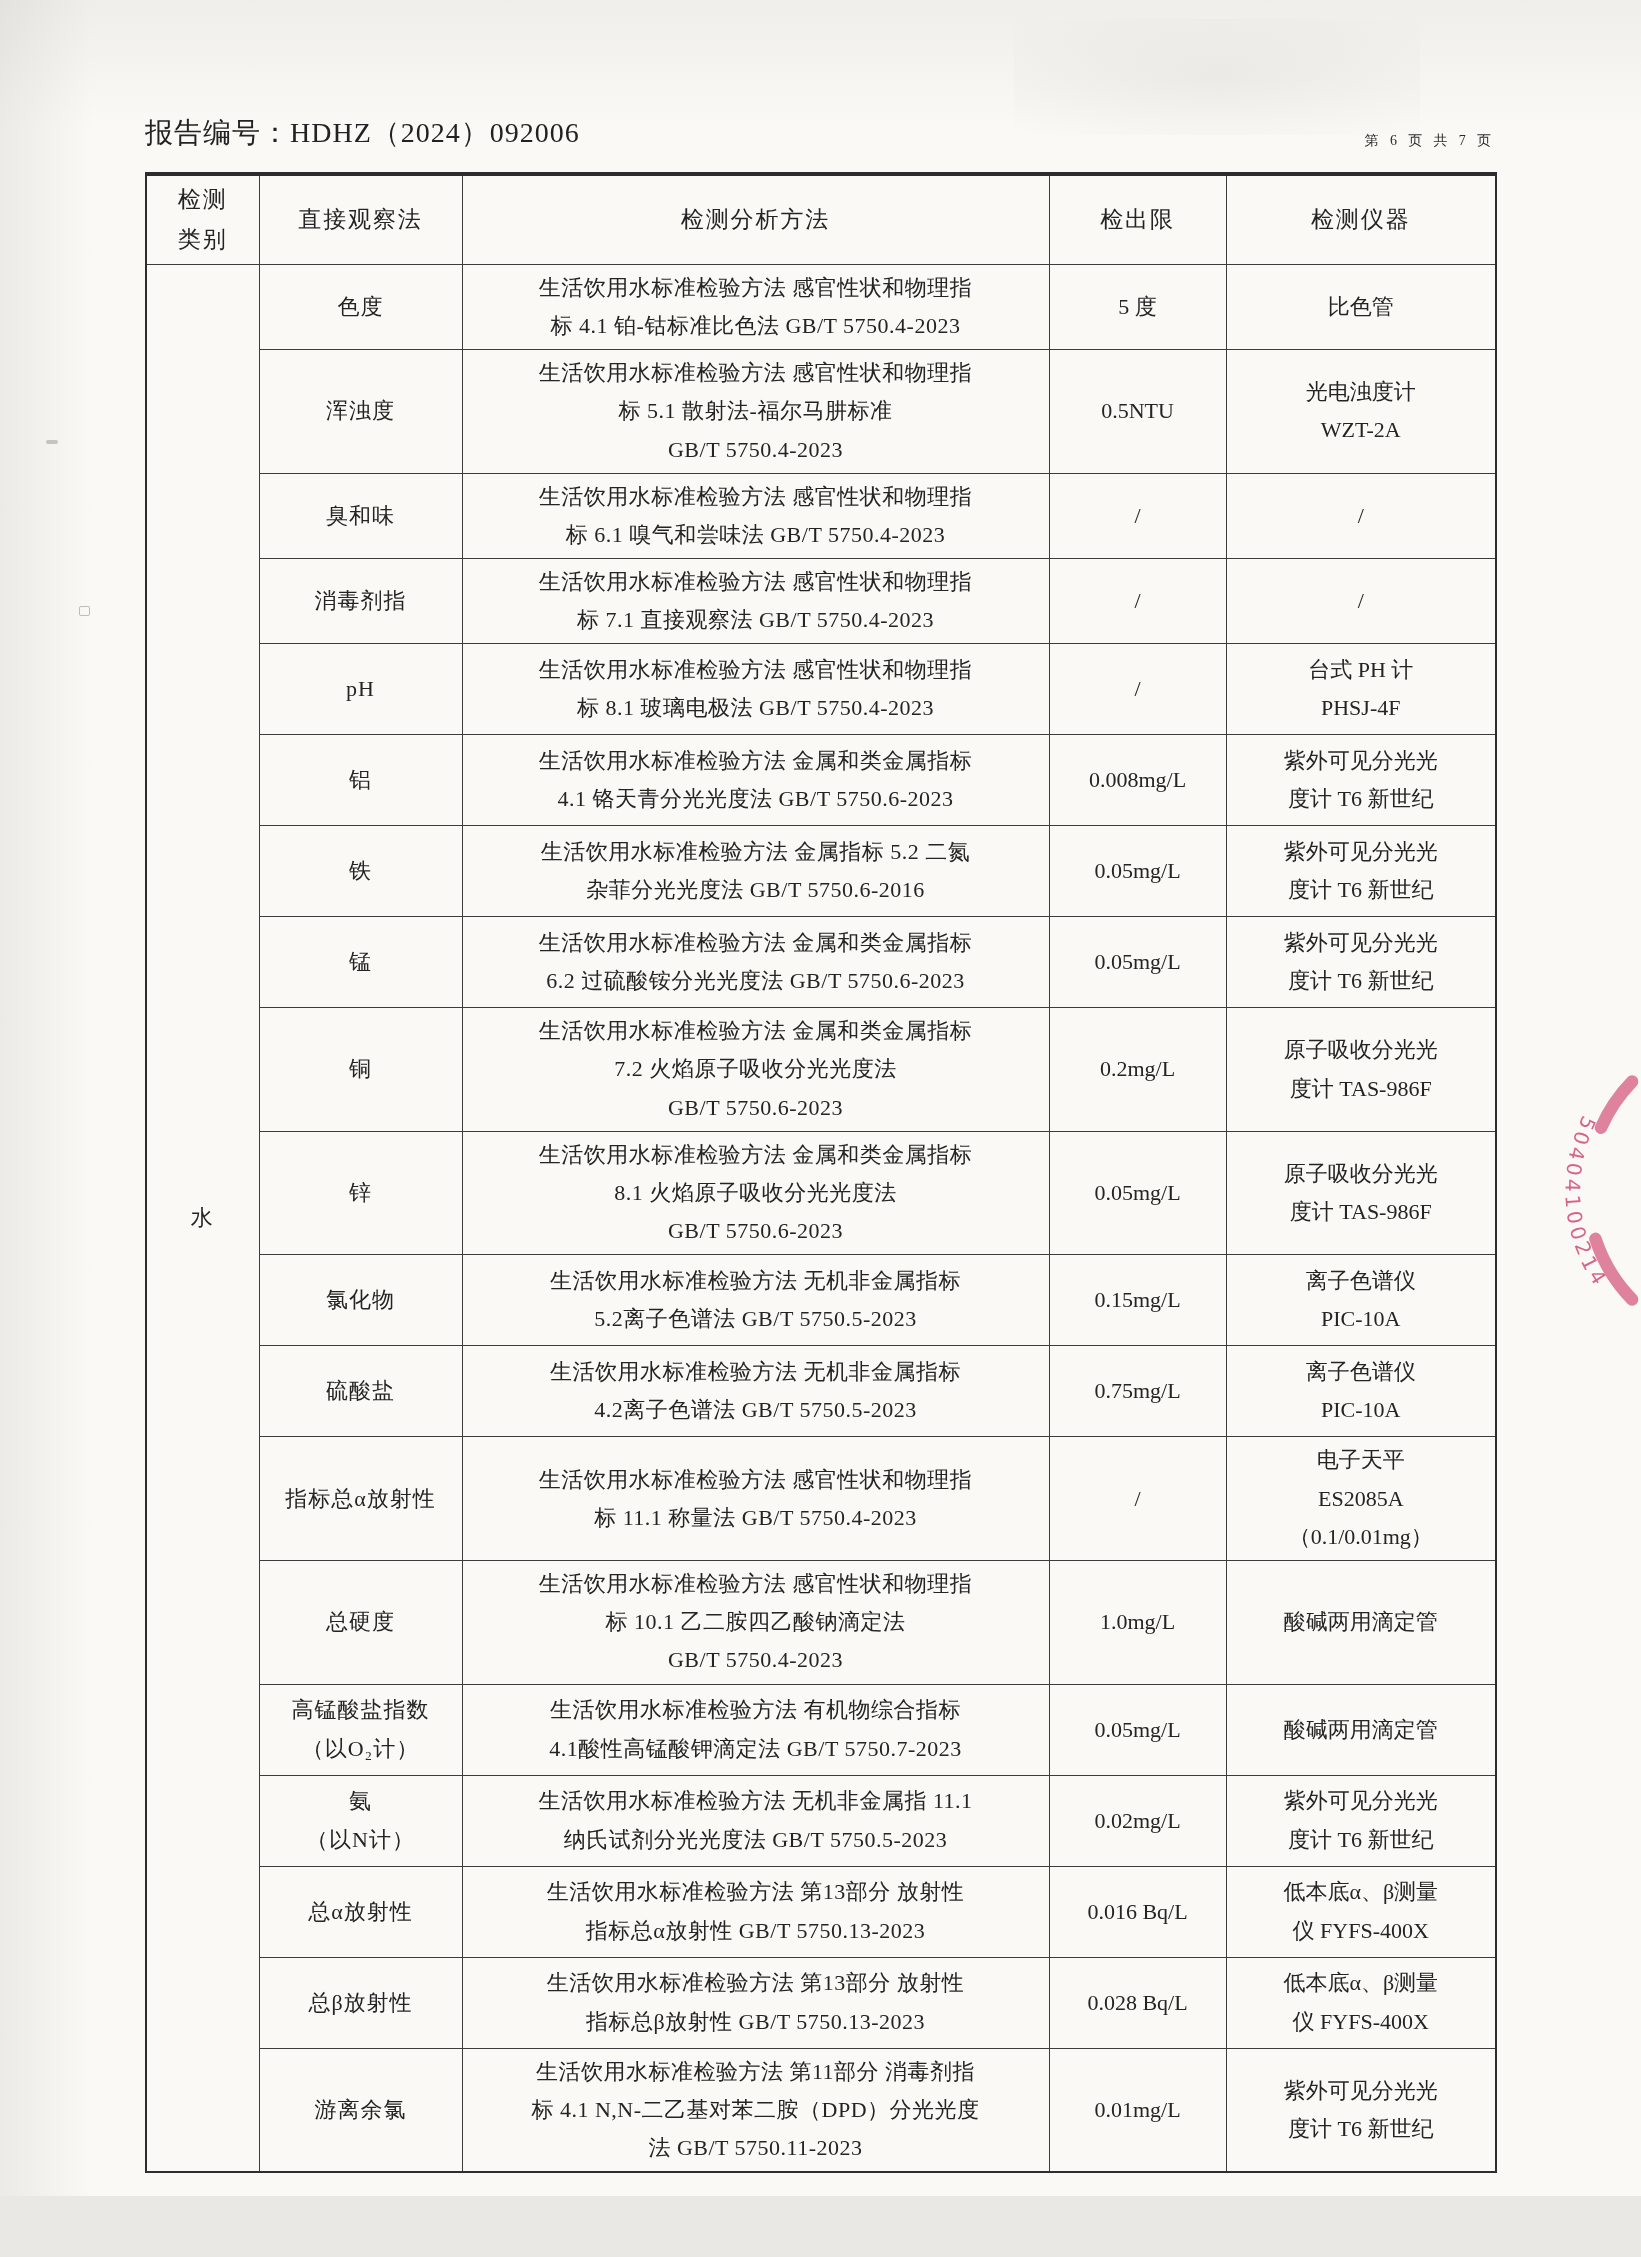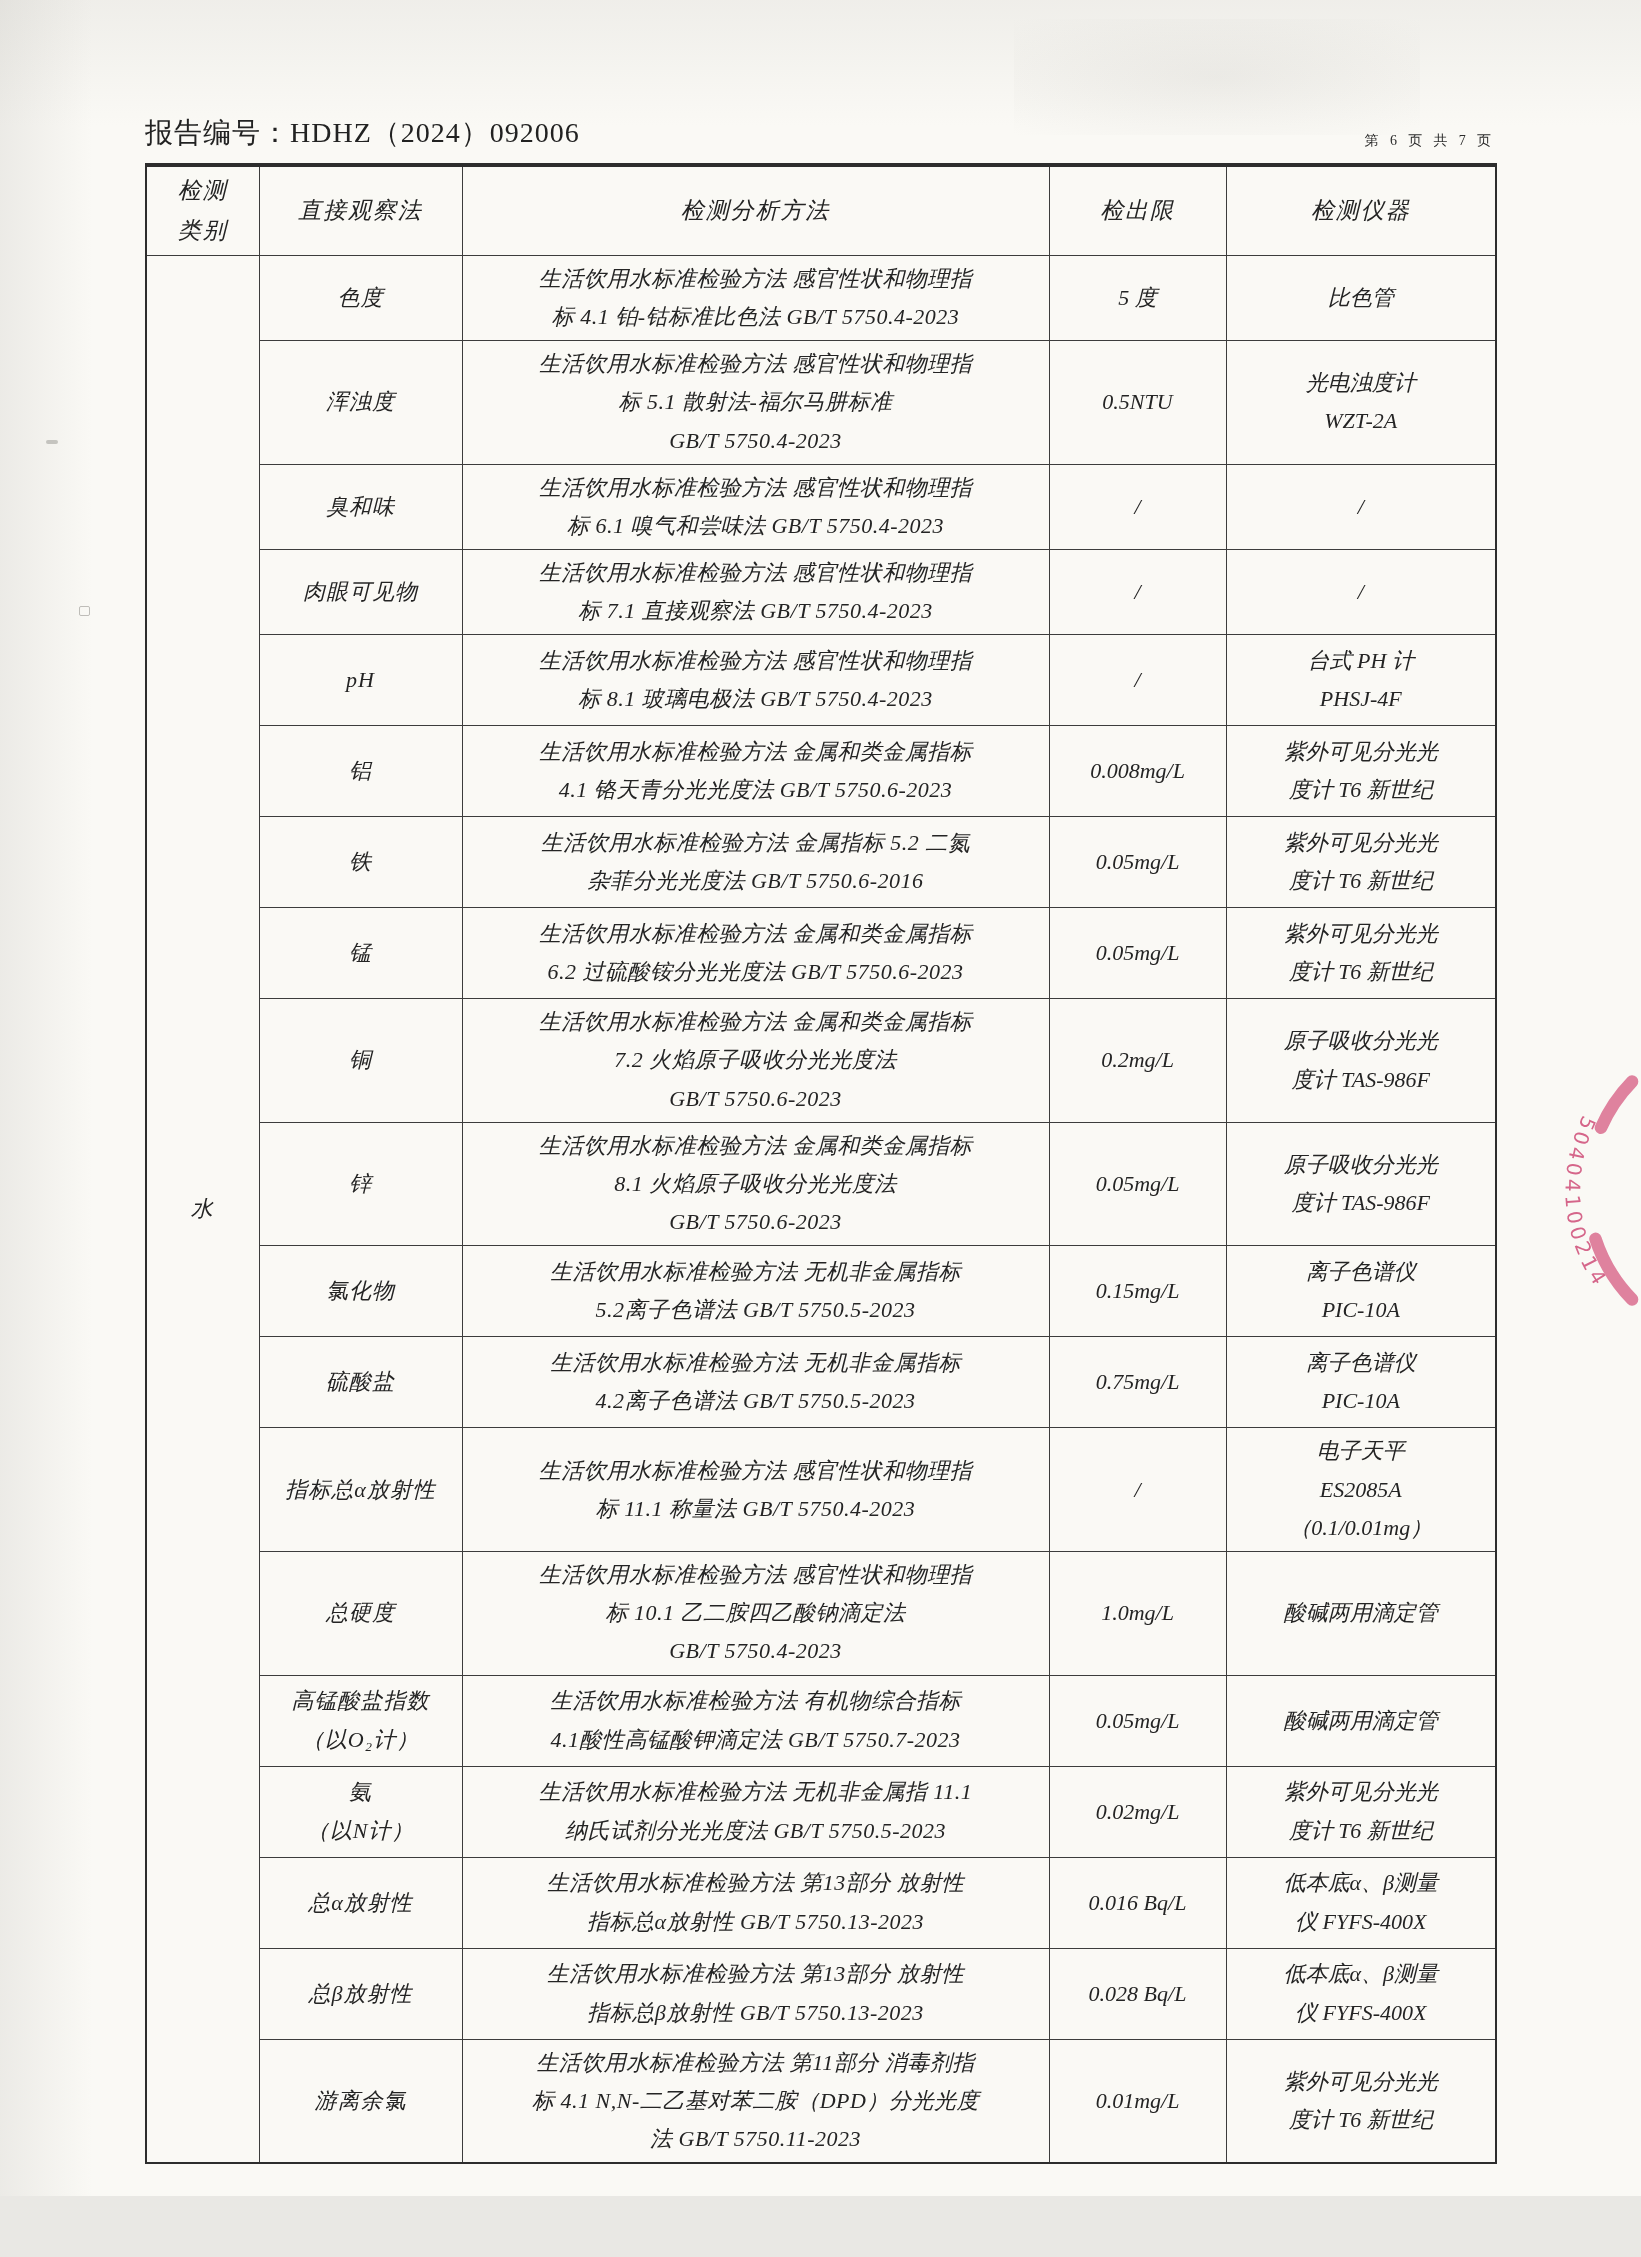--- a/index.html
+++ b/index.html
@@ -44,25 +44,24 @@
     display: flex; justify-content: space-between; align-items: flex-end;
   }
   .report-no {
     font-size: 28px; letter-spacing: 1px; color: #222;
   }
   .page-indicator {
     font-size: 14px; letter-spacing: 3.9px; color: #2b2b2b; padding-bottom: 1.9px;
   }
 
   table.report {
-    position: absolute; left: 145px; top: 163px;
+    position: absolute; left: 145px; top: 172px;
     width: 1350px;
     border-collapse: collapse;
     table-layout: fixed;
-    font-style: italic;
   }
   table.report { border: 2.9px solid #2d2d2d; border-top-width: 4.8px; }
   table.report th, table.report td {
     border: 1.9px solid #3c3c3c;
     padding: 3.9px 5.8px;
     text-align: center;
     vertical-align: middle;
     white-space: pre-line;
     font-size: 22px;
     line-height: 1.74;
@@ -142,21 +141,21 @@
 WZT-2A</td>
     </tr>
     <tr style="height:81px">
       <td class="cell-item">臭和味</td>
       <td class="cell-method">生活饮用水标准检验方法 感官性状和物理指
 标 6.1 嗅气和尝味法 GB/T 5750.4-2023</td>
       <td class="cell-limit">/</td>
       <td class="cell-instrument">/</td>
     </tr>
     <tr style="height:81px">
-      <td class="cell-item">肉眼可见物</td>
+      <td class="cell-item">消毒剂指</td>
       <td class="cell-method">生活饮用水标准检验方法 感官性状和物理指
 标 7.1 直接观察法 GB/T 5750.4-2023</td>
       <td class="cell-limit">/</td>
       <td class="cell-instrument">/</td>
     </tr>
     <tr style="height:91px">
       <td class="cell-item">pH</td>
       <td class="cell-method">生活饮用水标准检验方法 感官性状和物理指
 标  8.1 玻璃电极法 GB/T 5750.4-2023</td>
       <td class="cell-limit">/</td>

